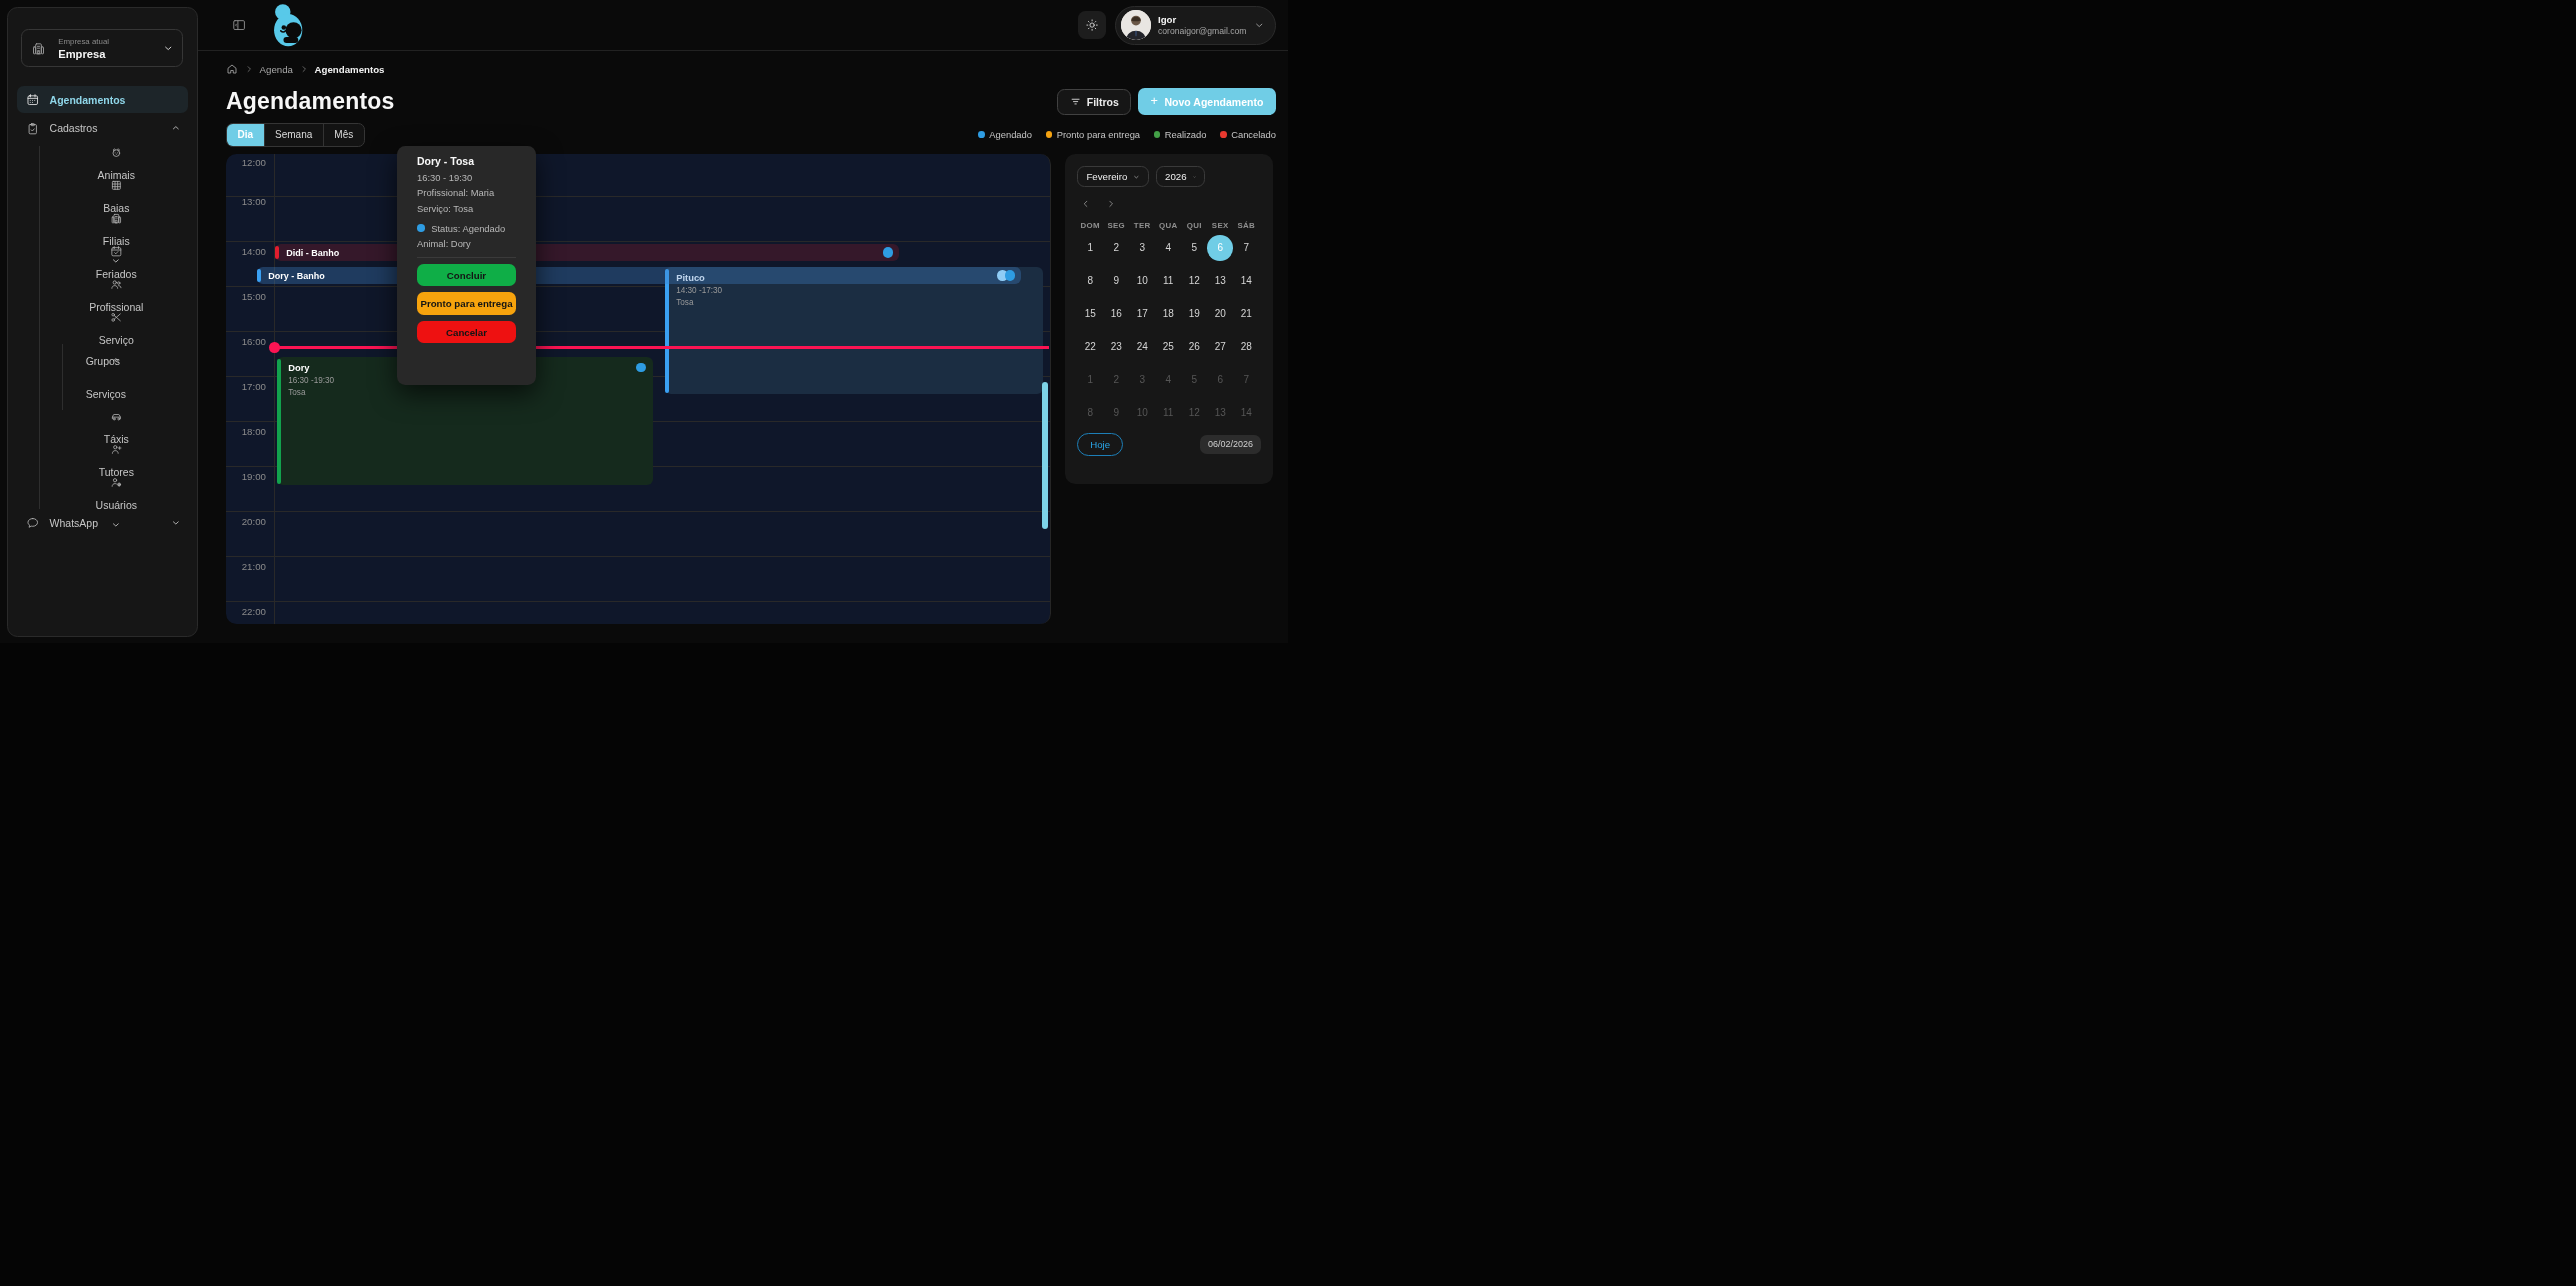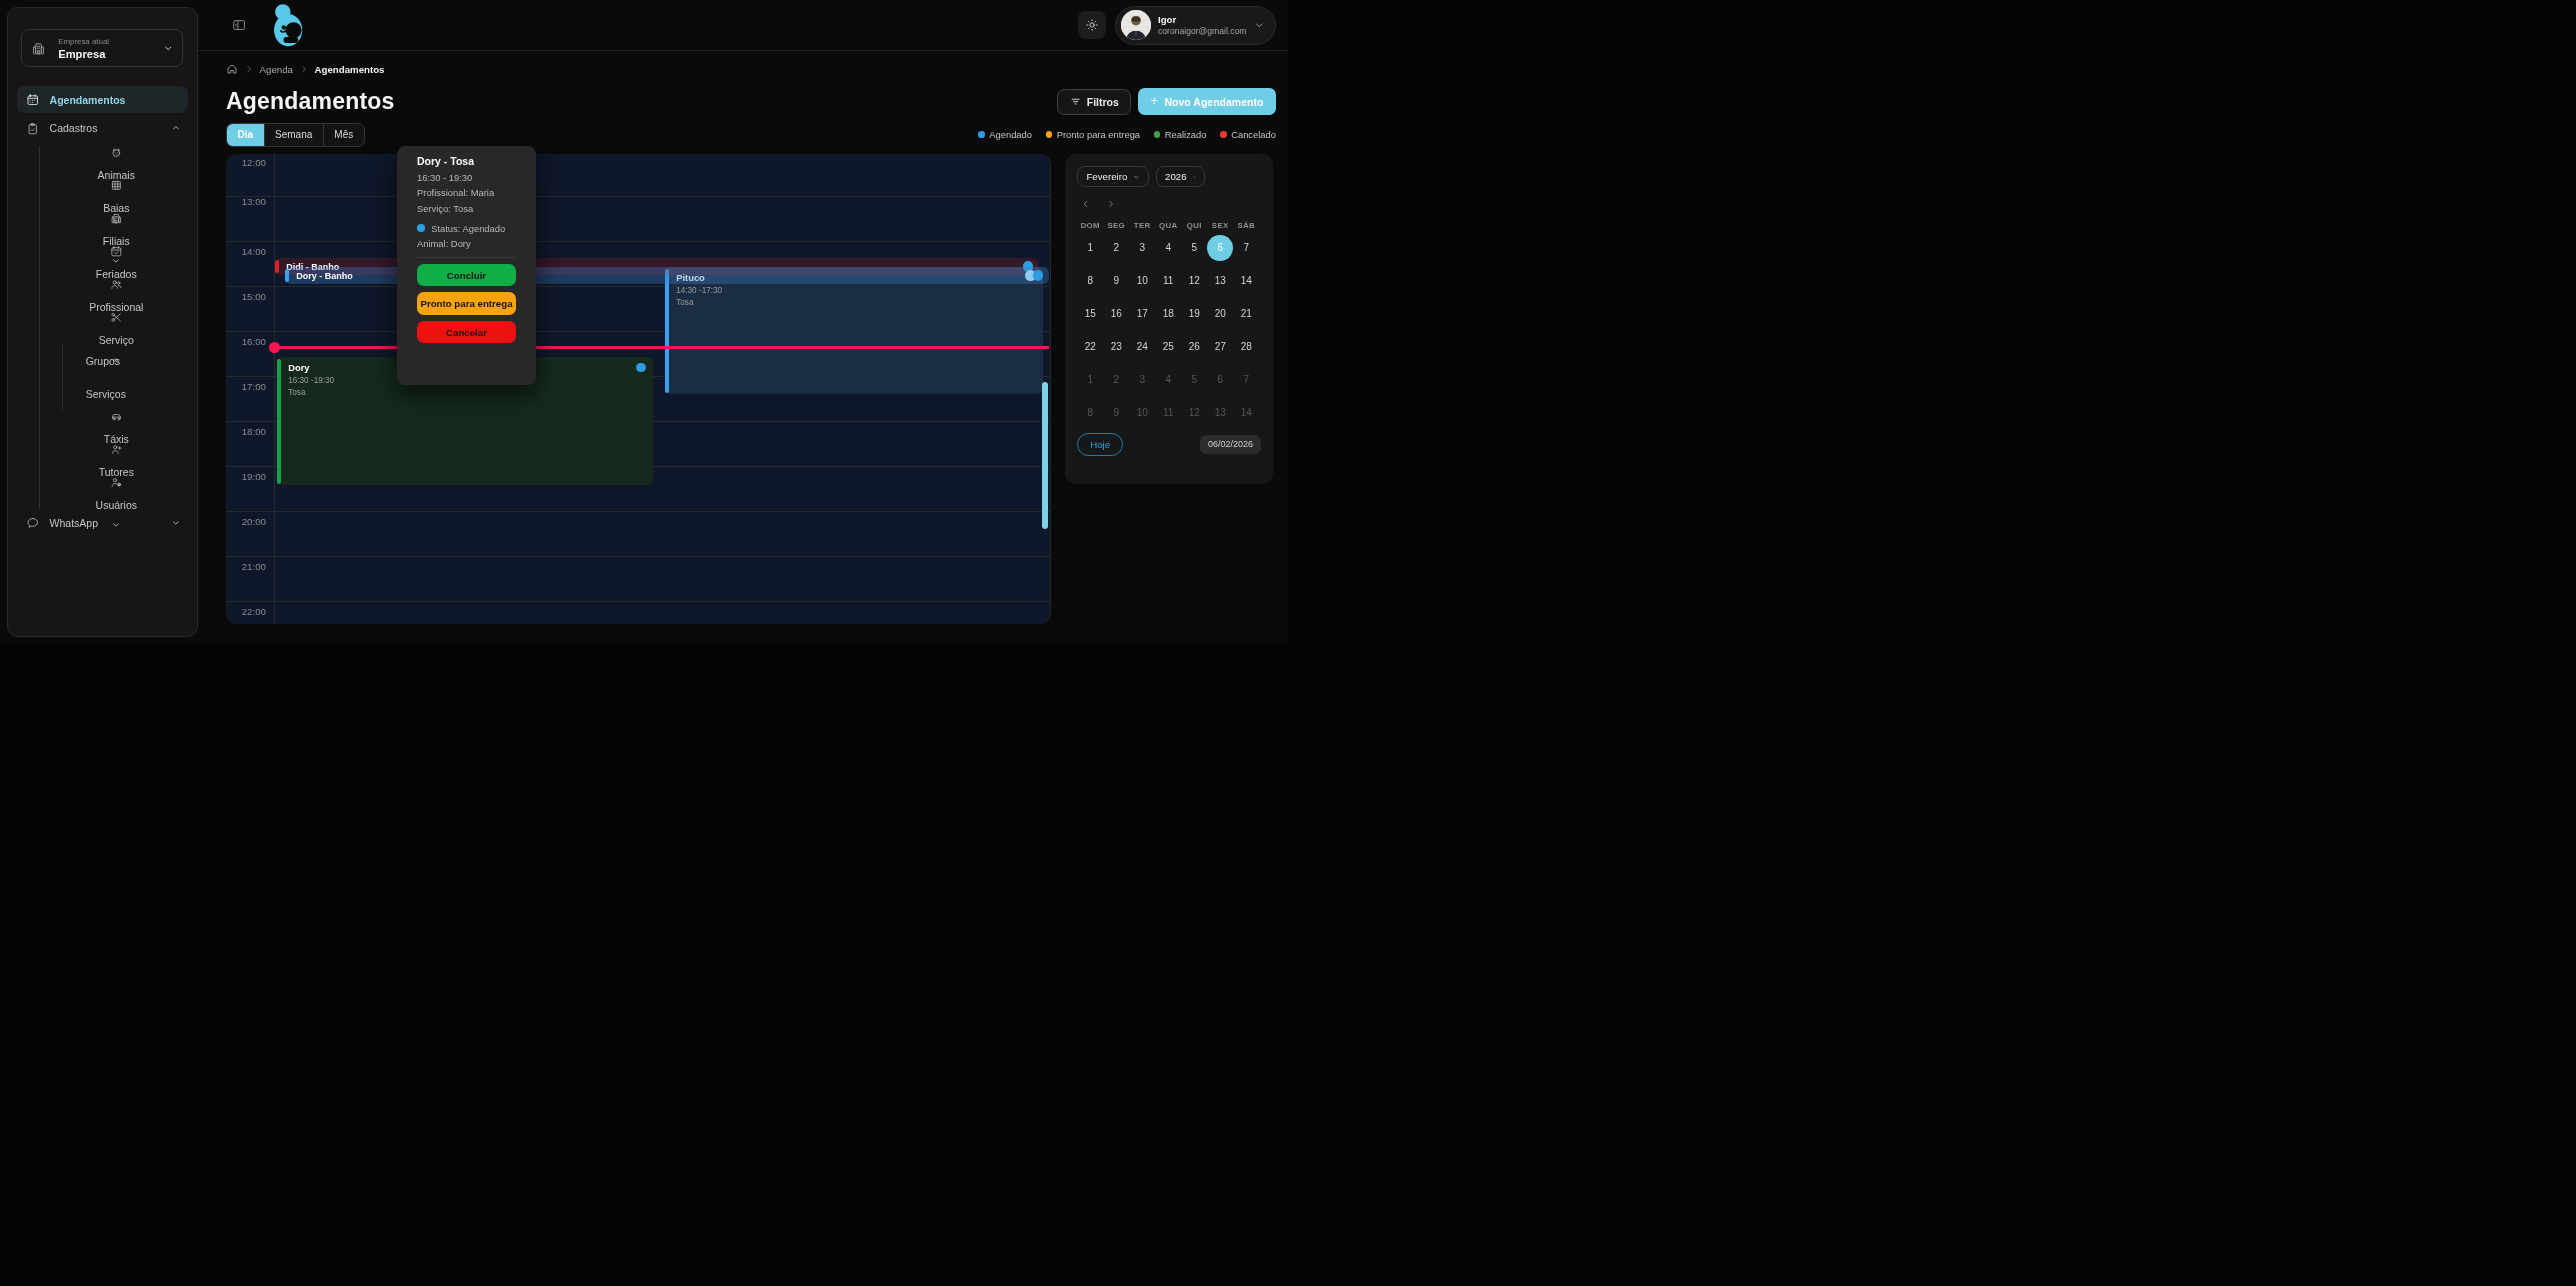--- a/index.html
+++ b/index.html
@@ -439,26 +439,26 @@
             <div class="tlabel" style="top: 272px;">18:00</div>
             <div class="hline" style="top: 312px;"></div>
             <div class="tlabel" style="top: 317px;">19:00</div>
             <div class="hline" style="top: 357px;"></div>
             <div class="tlabel" style="top: 362px;">20:00</div>
             <div class="hline" style="top: 402px;"></div>
             <div class="tlabel" style="top: 407px;">21:00</div>
             <div class="hline" style="top: 447px;"></div>
             <div class="tlabel" style="top: 452px;">22:00</div>
             <div class="vsep"></div>
-            <div class="event" style="left: 49px; top: 104px; width: 764px; height: 16.5px; background: rgba(190, 32, 44, 0.22); z-index: 3;">
+            <div class="event" style="left: 49px; top: 90px; width: 624px; height: 16.5px; background: rgba(190, 32, 44, 0.22); z-index: 3;">
               <span class="ev-cap" style="background: rgb(225, 29, 46);"></span>
               <span class="ev-bar-title">Didi - Banho</span>
               <span class="ev-dot" style="width: 10.5px; height: 10.5px; top: 3px; right: 6px; background: rgb(46, 156, 226);"></span>
             </div>
-            <div class="event" style="left: 59px; top: 113px; width: 764px; height: 16.5px; background: rgba(64, 130, 200, 0.34); z-index: 3;">
+            <div class="event" style="left: 31px; top: 113px; width: 764px; height: 16.5px; background: rgba(64, 130, 200, 0.34); z-index: 3;">
               <span class="ev-cap" style="background: rgb(58, 160, 242);"></span>
               <span class="ev-bar-title">Dory - Banho</span>
               <span class="ev-dot" style="width: 10.5px; height: 10.5px; top: 3px; right: 13.5px; background: rgb(143, 204, 245);"></span>
               <span class="ev-dot" style="width: 10.5px; height: 10.5px; top: 3px; right: 6px; background: rgb(46, 156, 226);"></span>
             </div>
             <div class="event" style="left: 439px; top: 113px; width: 378px; height: 127px; background: rgb(27, 45, 66); z-index: 2;">
               <span class="ev-cap" style="background: rgb(58, 160, 242);"></span>
               <div class="ev-body">
                 <div class="ev-title">Pituco</div>
                 <div class="ev-meta">14:30 -17:30</div>

